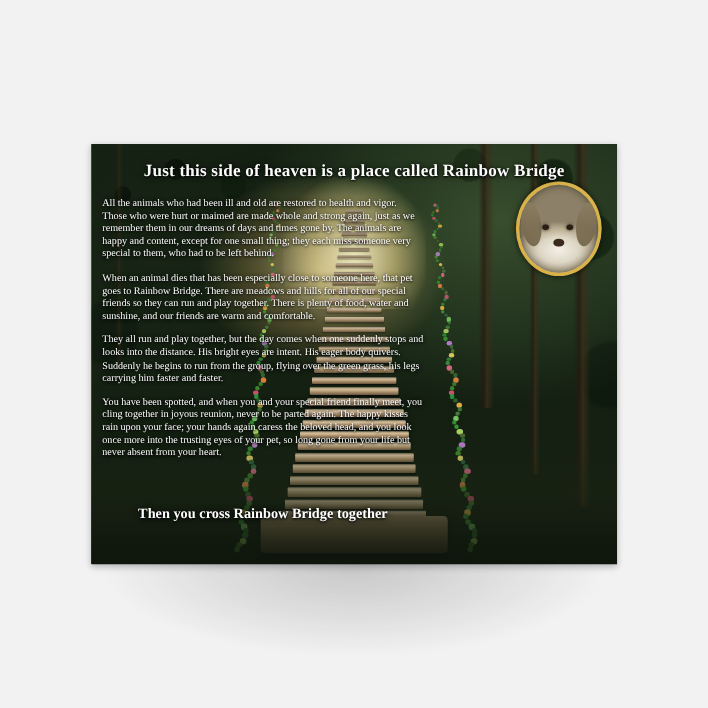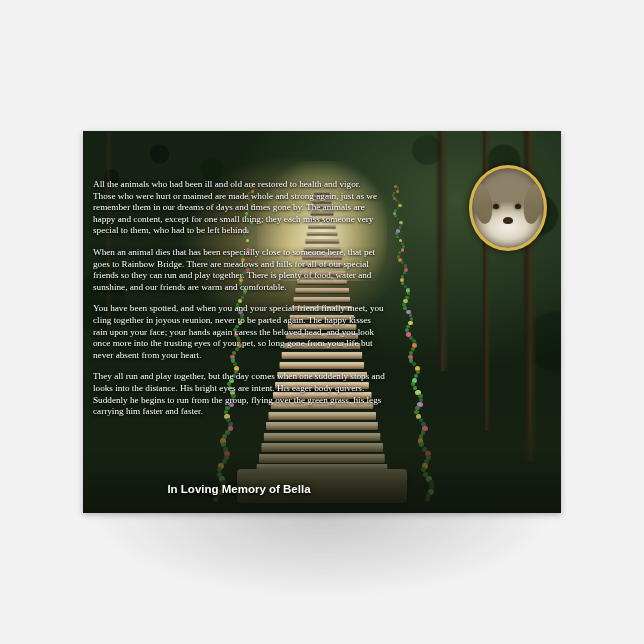--- a/index.html
+++ b/index.html
@@ -474,24 +474,25 @@
     <div class="ground-mist"></div>
 
     <div class="portrait">
       <div class="dog-ear l"></div>
       <div class="dog-ear r"></div>
       <div class="dog-eye l"></div>
       <div class="dog-eye r"></div>
       <div class="dog-nose"></div>
     </div>
 
+    <div class="headline">Just this side of heaven is a place called Rainbow Bridge</div>
 
     <div class="body-text">
       <p>All the animals who had been ill and old are restored to health and vigor. Those who were hurt or maimed are made whole and strong again, just as we remember them in our dreams of days and times gone by. The animals are happy and content, except for one small thing; they each miss someone very special to them, who had to be left behind.</p>
       <p>When an animal dies that has been especially close to someone here, that pet goes to Rainbow Bridge. There are meadows and hills for all of our special friends so they can run and play together. There is plenty of food, water and sunshine, and our friends are warm and comfortable.</p>
+      <p>They all run and play together, but the day comes when one suddenly stops and looks into the distance. His bright eyes are intent. His eager body quivers. Suddenly he begins to run from the group, flying over the green grass, his legs carrying him faster and faster.</p>
       <p>You have been spotted, and when you and your special friend finally meet, you cling together in joyous reunion, never to be parted again. The happy kisses rain upon your face; your hands again caress the beloved head, and you look once more into the trusting eyes of your pet, so long gone from your life but never absent from your heart.</p>
-      <p>They all run and play together, but the day comes when one suddenly stops and looks into the distance. His bright eyes are intent. His eager body quivers. Suddenly he begins to run from the group, flying over the green grass, his legs carrying him faster and faster.</p>
     </div>
 
-    <div class="closing line2">In Loving Memory of Bella</div>
+    <div class="closing line1">Then you cross Rainbow Bridge together</div>
 
   </div>
 </div>
 
 </body></html>

